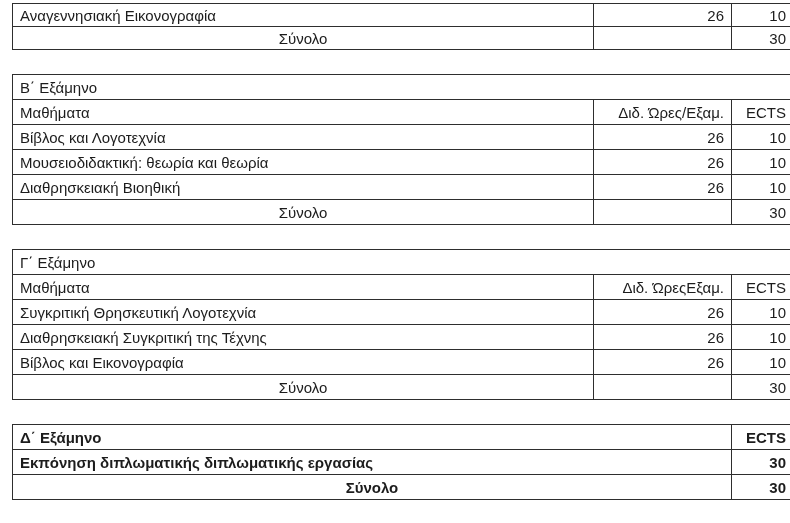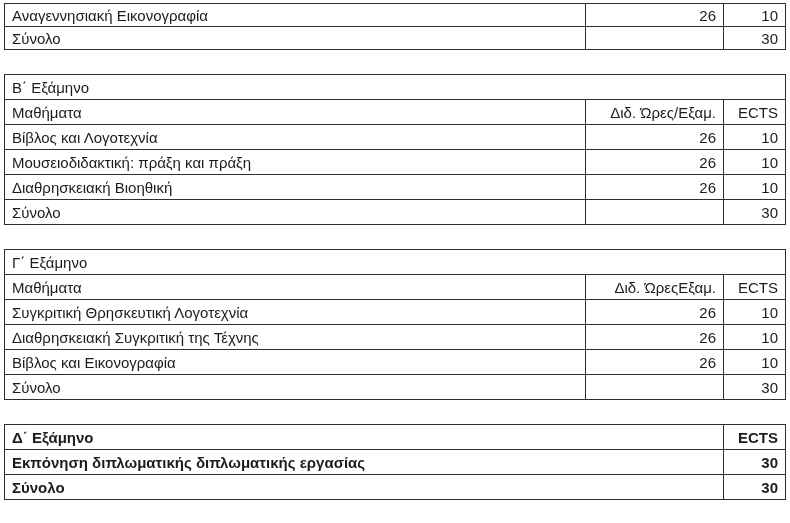--- a/index.html
+++ b/index.html
@@ -5,21 +5,21 @@
   * { box-sizing: border-box; }
   html, body { margin: 0; padding: 0; }
   body {
     width: 790px;
     height: 523px;
     overflow: hidden;
     background: var(--background, #ffffff);
     font-family: "Liberation Sans", sans-serif;
   }
   .doc {
-    padding: 3px 0 0 4px;
+    padding: 3px 0 0 12px;
   }
   table.sem-table {
     border-collapse: collapse;
     table-layout: fixed;
     width: 781px;
     background: var(--background, #ffffff);
   }
   table.sem-table td {
     border: 1.5px solid var(--border, #2e2e2e);
     font-size: 15px;
@@ -30,21 +30,21 @@
     overflow: hidden;
     vertical-align: middle;
   }
   table.t-first td { height: 23px; }
   .col-course { width: 581px; }
   .col-hours  { width: 138px; }
   .col-ects   { width: 62px; }
   .col-main   { width: 719px; }
   td.course, td.title { text-align: left; }
   td.num { text-align: right; padding: 0 2px; }
-  td.total-label { text-align: left; }
+  td.total-label { text-align: center; }
   .gap-b { margin-top: 24px; }
   .gap-c { margin-top: 24px; }
   .gap-d { margin-top: 24px; font-weight: bold; }
 </style>
 </head>
 <body>
 
 <div class="doc">
 
   <table class="sem-table t-first">
@@ -81,21 +81,21 @@
         <td class="course">Μαθήματα</td>
         <td class="num">Διδ. Ώρες/Εξαμ.</td>
         <td class="num">ECTS</td>
       </tr>
       <tr>
         <td class="course">Βίβλος και Λογοτεχνία</td>
         <td class="num">26</td>
         <td class="num">10</td>
       </tr>
       <tr>
-        <td class="course">Μουσειοδιδακτική: πράξη και πράξη</td>
+        <td class="course">Μουσειοδιδακτική: θεωρία και θεωρία</td>
         <td class="num">26</td>
         <td class="num">10</td>
       </tr>
       <tr>
         <td class="course">Διαθρησκειακή Βιοηθική</td>
         <td class="num">26</td>
         <td class="num">10</td>
       </tr>
       <tr>
         <td class="total-label">Σύνολο</td>

